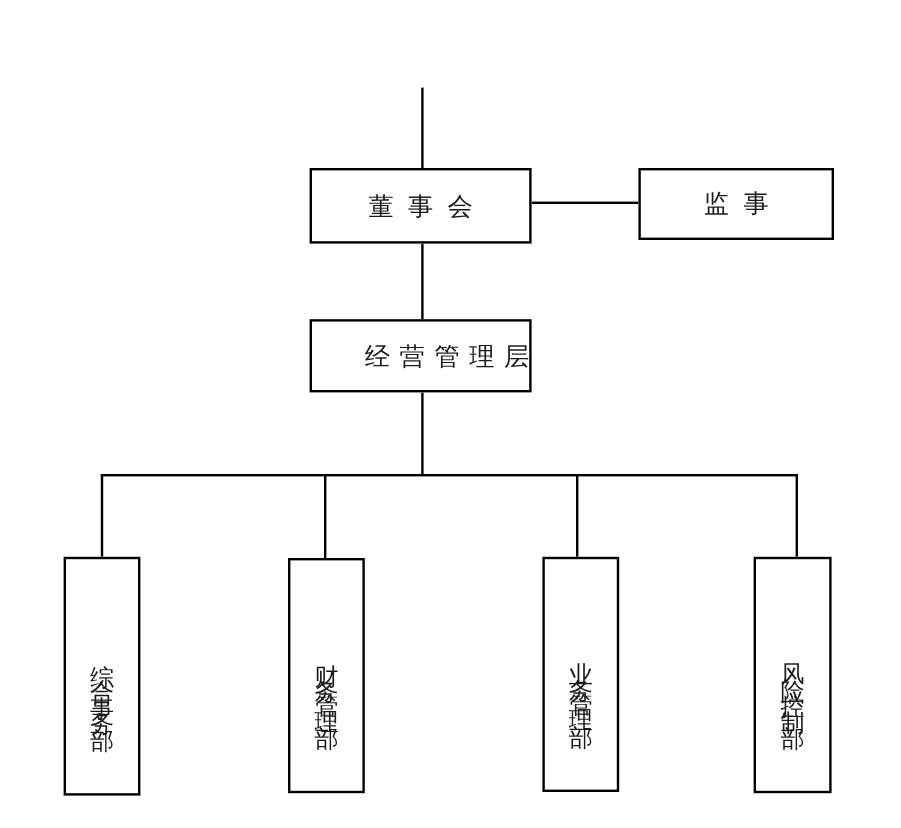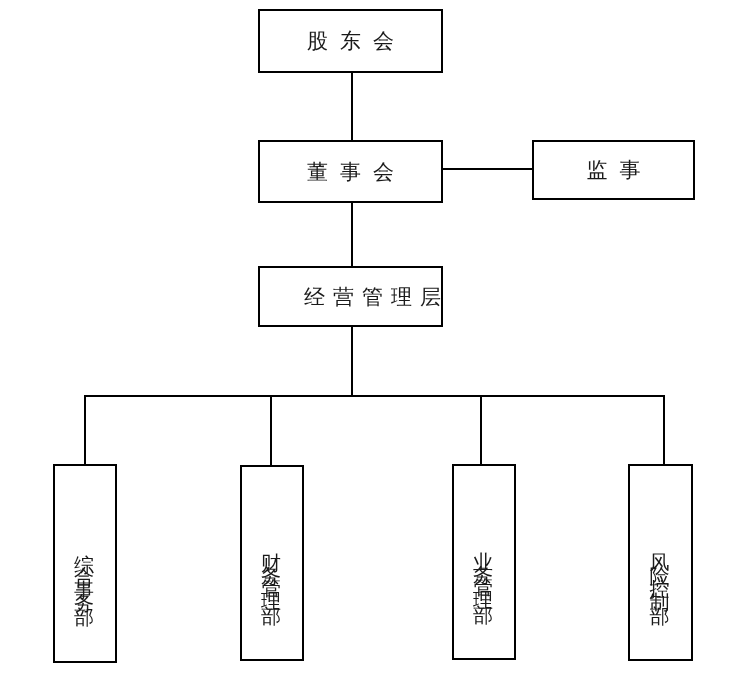--- a/index.html
+++ b/index.html
@@ -73,21 +73,20 @@
   <div class="line" id="c-sh-board"></div>
   <div class="line" id="c-board-sup"></div>
   <div class="line" id="c-board-mgmt"></div>
   <div class="line" id="c-mgmt-stem"></div>
   <div class="line" id="c-branch"></div>
   <div class="line" id="c-drop-1"></div>
   <div class="line" id="c-drop-2"></div>
   <div class="line" id="c-drop-3"></div>
   <div class="line" id="c-drop-4"></div>
 
-  <div class="node h" id="n-shareholders">股东会</div>
 
   <div class="node h" id="n-supervisor">监事</div>
 
   <div class="node h" id="n-board">董事会</div>
 
   <div class="node h tight" id="n-management">经营管理层</div>
 
   <div class="node v" id="n-dept-general">综合事务部</div>
 
   <div class="node v" id="n-dept-finance">财务管理部</div>

